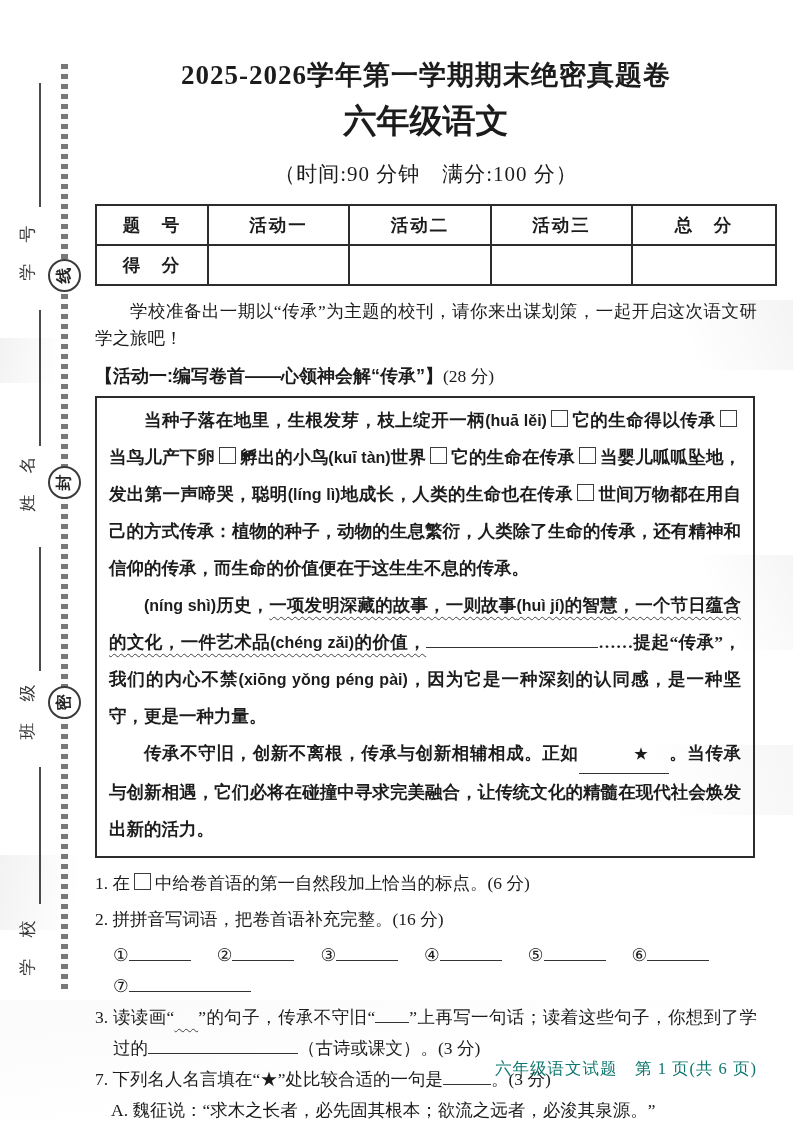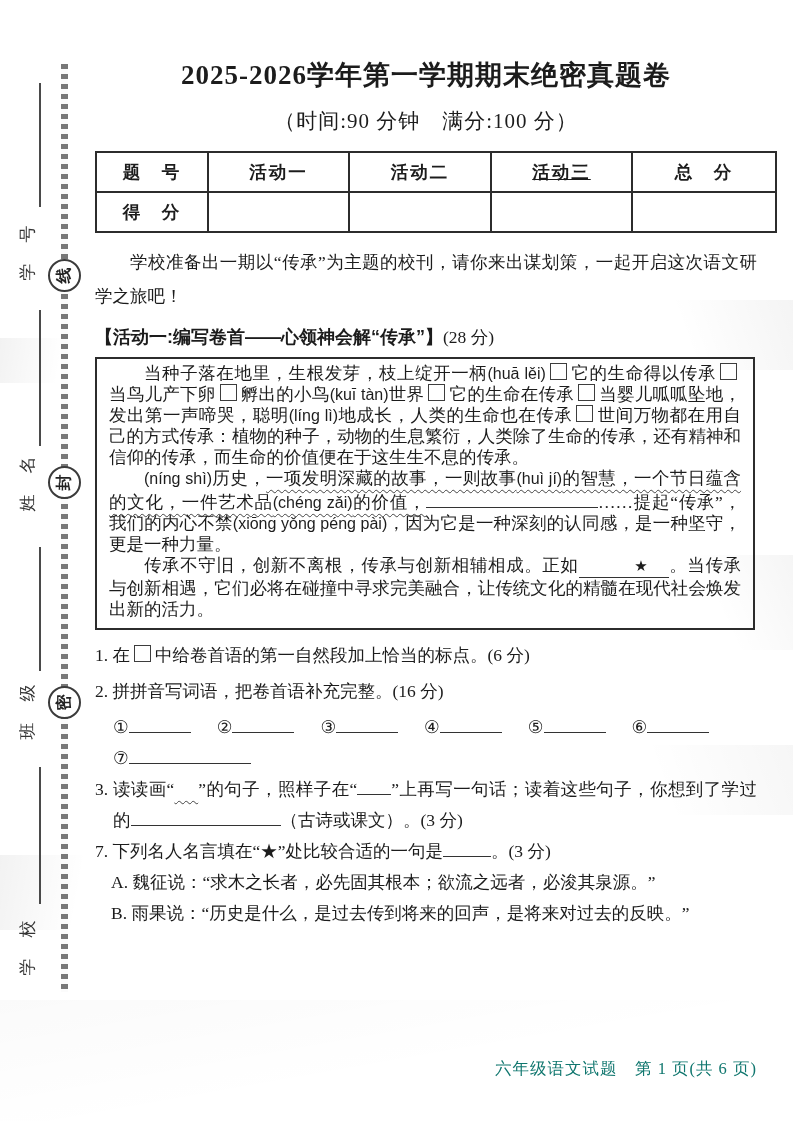--- a/index.html
+++ b/index.html
@@ -18,27 +18,27 @@
   .content{position:absolute;left:95px;top:0;width:662px;}
   .title1{margin-top:60px;text-align:center;font-size:27px;font-weight:bold;letter-spacing:1px;line-height:1.15;}
   .title2{text-align:center;font-size:33px;font-weight:bold;margin-top:8px;}
   .meta{text-align:center;font-size:21px;margin-top:16px;letter-spacing:1px;}
   
   table.score{border-collapse:collapse;width:660px;margin-top:16px;table-layout:fixed;
     font-family:"Liberation Sans",sans-serif;}
   table.score td{border:2px solid #2c2c2c;height:36px;text-align:center;font-size:17.5px;font-weight:bold;
     letter-spacing:2px;}
   
-  .intro{margin:12px 0 12px 0;font-size:17.5px;line-height:34px;text-indent:2em;text-align:justify;}
+  .intro{margin:12px 0 12px 0;font-size:17.5px;line-height:27px;text-indent:2em;text-align:justify;}
   .sec-head{margin:8px 0 0 0;font-size:18px;}
   .sec-head .bold{font-family:"Liberation Sans",sans-serif;font-weight:bold;}
   .sec-head .score{font-size:17.5px;}
   
   .pbox{margin-top:8px;border:2px solid #2c2c2c;padding:4px 12px 8px 12px;width:632px;}
-  .pbox p{margin:0;text-indent:2em;font-size:17.5px;line-height:21px;text-align:justify;}
+  .pbox p{margin:0;text-indent:2em;font-size:17.5px;line-height:37px;text-align:justify;font-weight:bold;}
   
   .seg-text{}
   .seg-pinyin,.seg-wavy-pinyin{font-family:"Liberation Sans",sans-serif;font-size:16px;}
   .seg-wavy,.seg-wavy-pinyin{-webkit-text-decoration:underline wavy #444;text-decoration:underline wavy #444;
     text-decoration-thickness:1px;text-underline-offset:5px;margin-top:20px;}
   .seg-box{display:inline-block;width:15px;height:15px;border:1.3px solid #3d3d3d;margin:0 4px;
     vertical-align:-1px;background:#fff;}
   .seg-blank{display:inline-block;border-bottom:1.3px solid #333;height:1.05em;vertical-align:baseline;}
   .seg-star-blank{display:inline-block;border-bottom:1.3px solid #333;text-align:center;font-size:15px;
     vertical-align:baseline;}
@@ -97,29 +97,30 @@
   <div class="seal-circle" style="top:466px;">
       <span>封</span>
     </div>
   <div class="seal-circle" style="top:686px;">
       <span>密</span>
     </div>
 
   <div class="content">
 
     <div class="title1">2025-2026学年第一学期期末绝密真题卷</div>
+    <div class="title2">六年级语文</div>
     <div class="meta">（时间:90 分钟　满分:100 分）</div>
 
     <table class="score">
       <tbody>
           <tr>
         <td style="width:108px;">题　号</td>
         <td style="width:137px;">活动一</td>
         <td style="width:138px;">活动二</td>
-        <td style="width:137px;text-decoration:underline;">活动三</td>
+        <td style="width:137px;">活动三</td>
         <td style="width:140px;">总　分</td>
       </tr>
       <tr>
         <td>得　分</td>
         <td></td>
         <td></td>
         <td></td>
         <td></td>
       </tr>
     </tbody>
@@ -133,21 +134,21 @@
       <p><span class="seg-text">当种子落在地里，生根发芽，枝上绽开一柄</span><span class="seg-pinyin">(huā lěi)</span><span class="seg-box"></span><span class="seg-text">它的生命得以传承</span><span class="seg-box"></span><span class="seg-text">当鸟儿产下卵</span><span class="seg-box"></span><span class="seg-text">孵出的小鸟</span><span class="seg-pinyin">(kuī tàn)</span><span class="seg-text">世界</span><span class="seg-box"></span><span class="seg-text">它的生命在传承</span><span class="seg-box"></span><span class="seg-text">当婴儿呱呱坠地，发出第一声啼哭，聪明</span><span class="seg-pinyin">(líng lì)</span><span class="seg-text">地成长，人类的生命也在传承</span><span class="seg-box"></span><span class="seg-text">世间万物都在用自己的方式传承：植物的种子，动物的生息繁衍，人类除了生命的传承，还有精神和信仰的传承，而生命的价值便在于这生生不息的传承。</span></p>
       <p><span class="seg-pinyin">(níng shì)</span><span class="seg-text">历史，</span><span class="seg-wavy">一项发明深藏的故事，一则故事</span><span class="seg-wavy-pinyin">(huì jí)</span><span class="seg-wavy">的智慧，一个节日蕴含的文化，一件艺术品</span><span class="seg-wavy-pinyin">(chéng zǎi)</span><span class="seg-wavy">的价值，</span><span class="seg-blank" style="width: 172px;"></span><span class="seg-text">……提起“传承”，我们的内心不禁</span><span class="seg-pinyin">(xiōng yǒng péng pài)</span><span class="seg-text">，因为它是一种深刻的认同感，是一种坚守，更是一种力量。</span></p>
       <p><span class="seg-text">传承不守旧，创新不离根，传承与创新相辅相成。正如</span><span class="seg-star-blank" style="width: 90px;">★</span><span class="seg-text">。当传承与创新相遇，它们必将在碰撞中寻求完美融合，让传统文化的精髓在现代社会焕发出新的活力。</span></p>
     </div>
 
     <div class="questions">
       <p class="q-first"><span class="seg-text">1. 在</span><span class="seg-box"></span><span class="seg-text">中给卷首语的第一自然段加上恰当的标点。(6 分)</span></p>
       <p class="q-first">2. 拼拼音写词语，把卷首语补充完整。(16 分)</p>
       <p class="indent1"><span class="seg-text">①</span><span class="seg-blank" style="width: 62px;"></span><span class="seg-gap" style="width: 26px;"></span><span class="seg-text">②</span><span class="seg-blank" style="width: 62px;"></span><span class="seg-gap" style="width: 26px;"></span><span class="seg-text">③</span><span class="seg-blank" style="width: 62px;"></span><span class="seg-gap" style="width: 26px;"></span><span class="seg-text">④</span><span class="seg-blank" style="width: 62px;"></span><span class="seg-gap" style="width: 26px;"></span><span class="seg-text">⑤</span><span class="seg-blank" style="width: 62px;"></span><span class="seg-gap" style="width: 26px;"></span><span class="seg-text">⑥</span><span class="seg-blank" style="width: 62px;"></span></p>
       <p class="indent1"><span class="seg-text">⑦</span><span class="seg-blank" style="width: 122px;"></span></p>
-      <p class="hang"><span class="seg-text">3. 读读画“</span><span class="seg-wavy">&nbsp;&nbsp;&nbsp;&nbsp;&nbsp;</span><span class="seg-text">”的句子，照样子在“</span><span class="seg-blank" style="width: 34px;"></span><span class="seg-text">”上再写一句话；读着这些句子，你想到了学过的</span><span class="seg-blank" style="width: 150px;"></span><span class="seg-text">（古诗或课文）。(3 分)</span></p>
+      <p class="hang"><span class="seg-text">3. 读读画“</span><span class="seg-wavy">&nbsp;&nbsp;&nbsp;&nbsp;&nbsp;</span><span class="seg-text">”的句子，传承不守旧“</span><span class="seg-blank" style="width: 34px;"></span><span class="seg-text">”上再写一句话；读着这些句子，你想到了学过的</span><span class="seg-blank" style="width: 150px;"></span><span class="seg-text">（古诗或课文）。(3 分)</span></p>
       <p><span class="seg-text">7. 下列名人名言填在“★”处比较合适的一句是</span><span class="seg-blank" style="width: 48px;"></span><span class="seg-text">。(3 分)</span></p>
       <div class="options">
         <p>A. 魏征说：“求木之长者，必先固其根本；欲流之远者，必浚其泉源。”</p>
         <p>B. 雨果说：“历史是什么，是过去传到将来的回声，是将来对过去的反映。”</p>
 
       </div>
     </div>
   </div>
 
   <div class="footer">六年级语文试题　第 1 页(共 6 页)</div>

